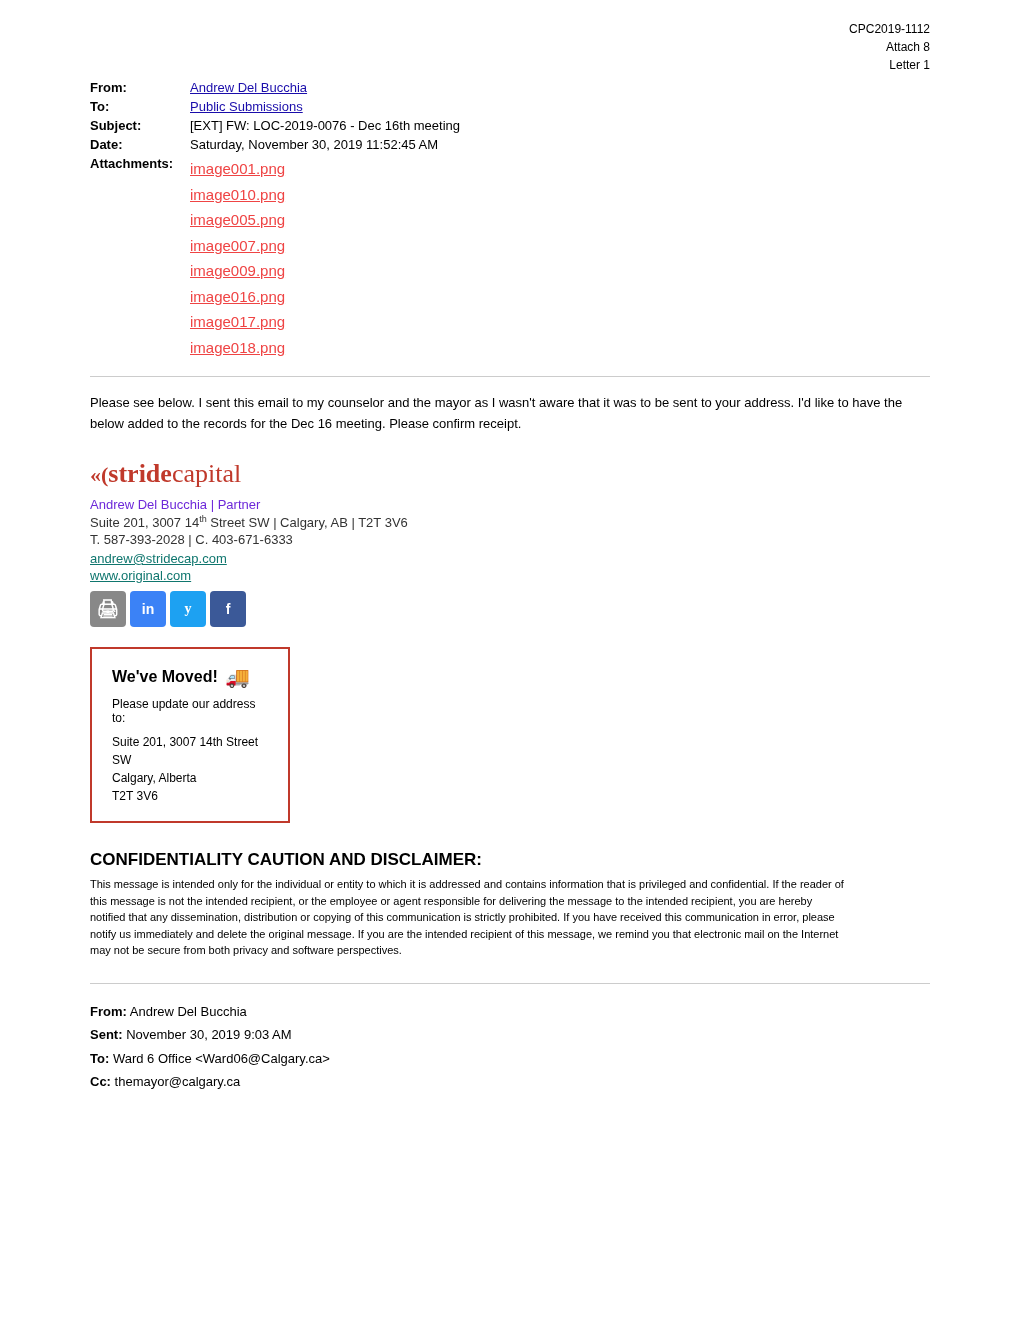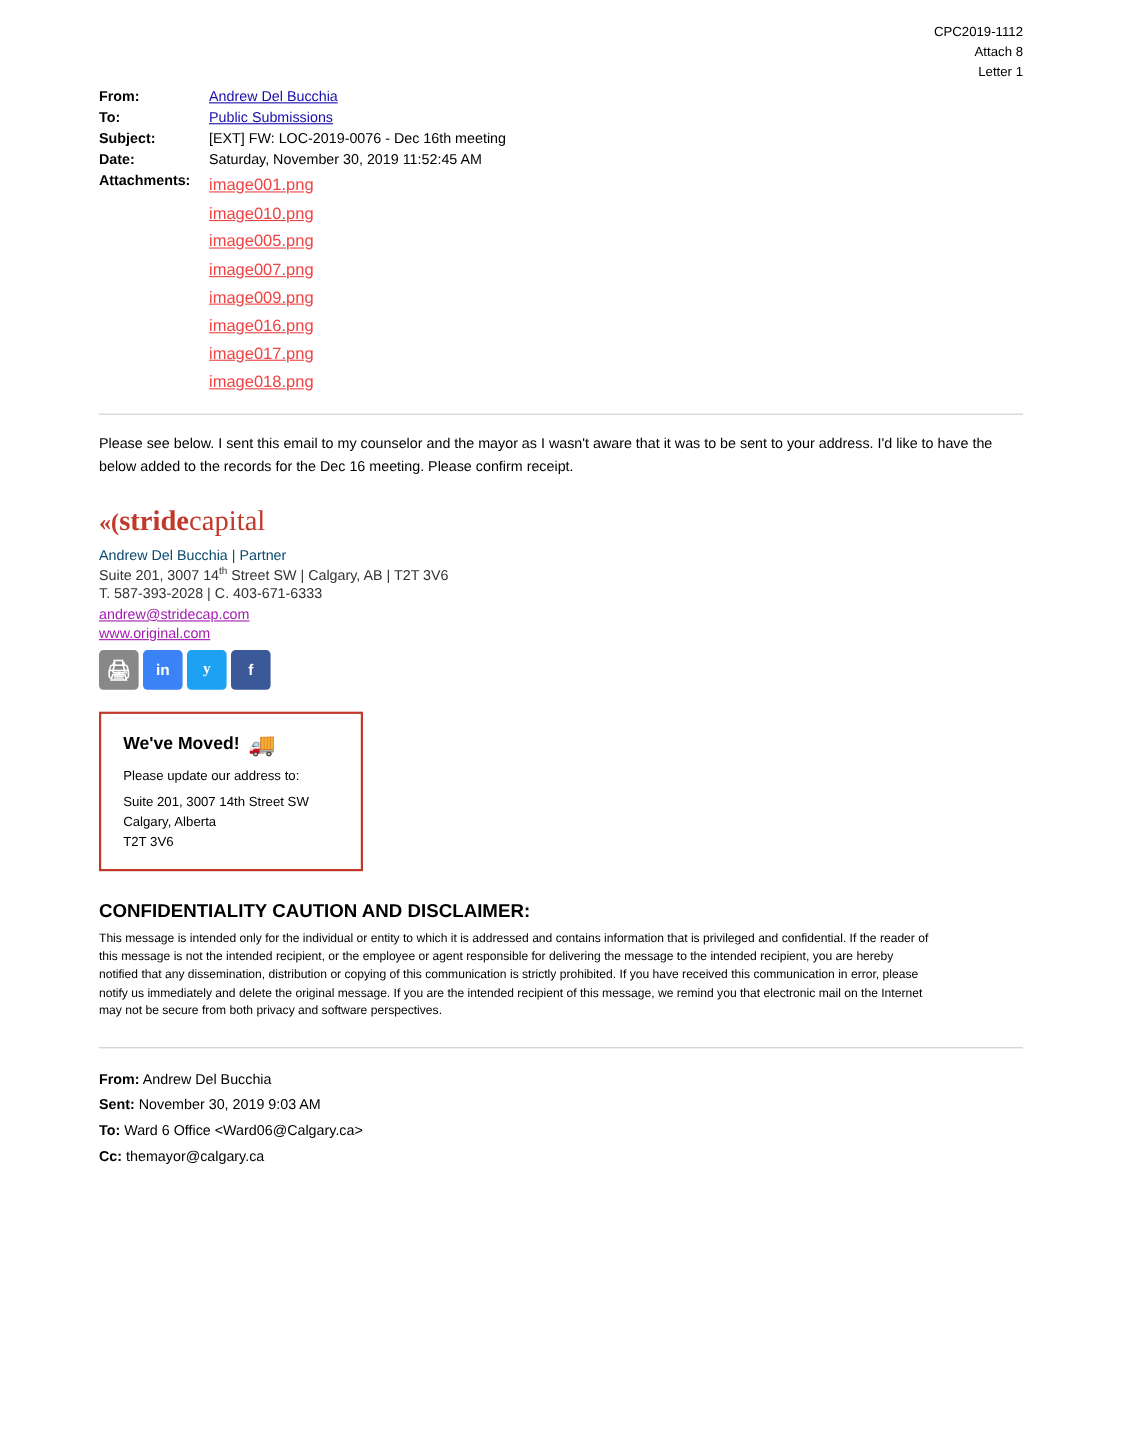--- a/index.html
+++ b/index.html
@@ -71,35 +71,35 @@
     }
     .brand-logo {
       font-size: 26px;
       font-weight: bold;
       color: #c0392b;
       margin-bottom: 8px;
       font-family: Georgia, serif;
     }
     .sig-name {
       font-size: 13px;
-      color: #0c4a6e;
+      color: #6d28d9;
       margin-bottom: 2px;
     }
     .sig-address {
       font-size: 13px;
       color: #333;
       margin-bottom: 2px;
     }
     .sig-phone {
       font-size: 13px;
       color: #333;
       margin-bottom: 4px;
     }
     .sig-email a, .sig-website a {
-      color: #a21caf;
+      color: #0f766e;
       text-decoration: underline;
       font-size: 13px;
     }
     .sig-email, .sig-website {
       margin-bottom: 2px;
     }
     .social-icons {
       display: flex;
       gap: 4px;
       margin-top: 8px;
@@ -116,21 +116,21 @@
       color: #fff;
       border-radius: 4px;
     }
     .social-icon.print { background: #888; font-size: 18px; }
     .social-icon.linkedin { background: #3b82f6; }
     .social-icon.twitter { background: #1da1f2; }
     .social-icon.facebook { background: #3b5998; }
     .moved-box {
       border: 2px solid #c0392b;
       padding: 16px 20px;
-      width: 240px;
+      width: 200px;
       margin-bottom: 24px;
     }
     .moved-title {
       font-size: 16px;
       font-weight: bold;
       margin-bottom: 8px;
       display: flex;
       align-items: center;
       gap: 8px;
     }

